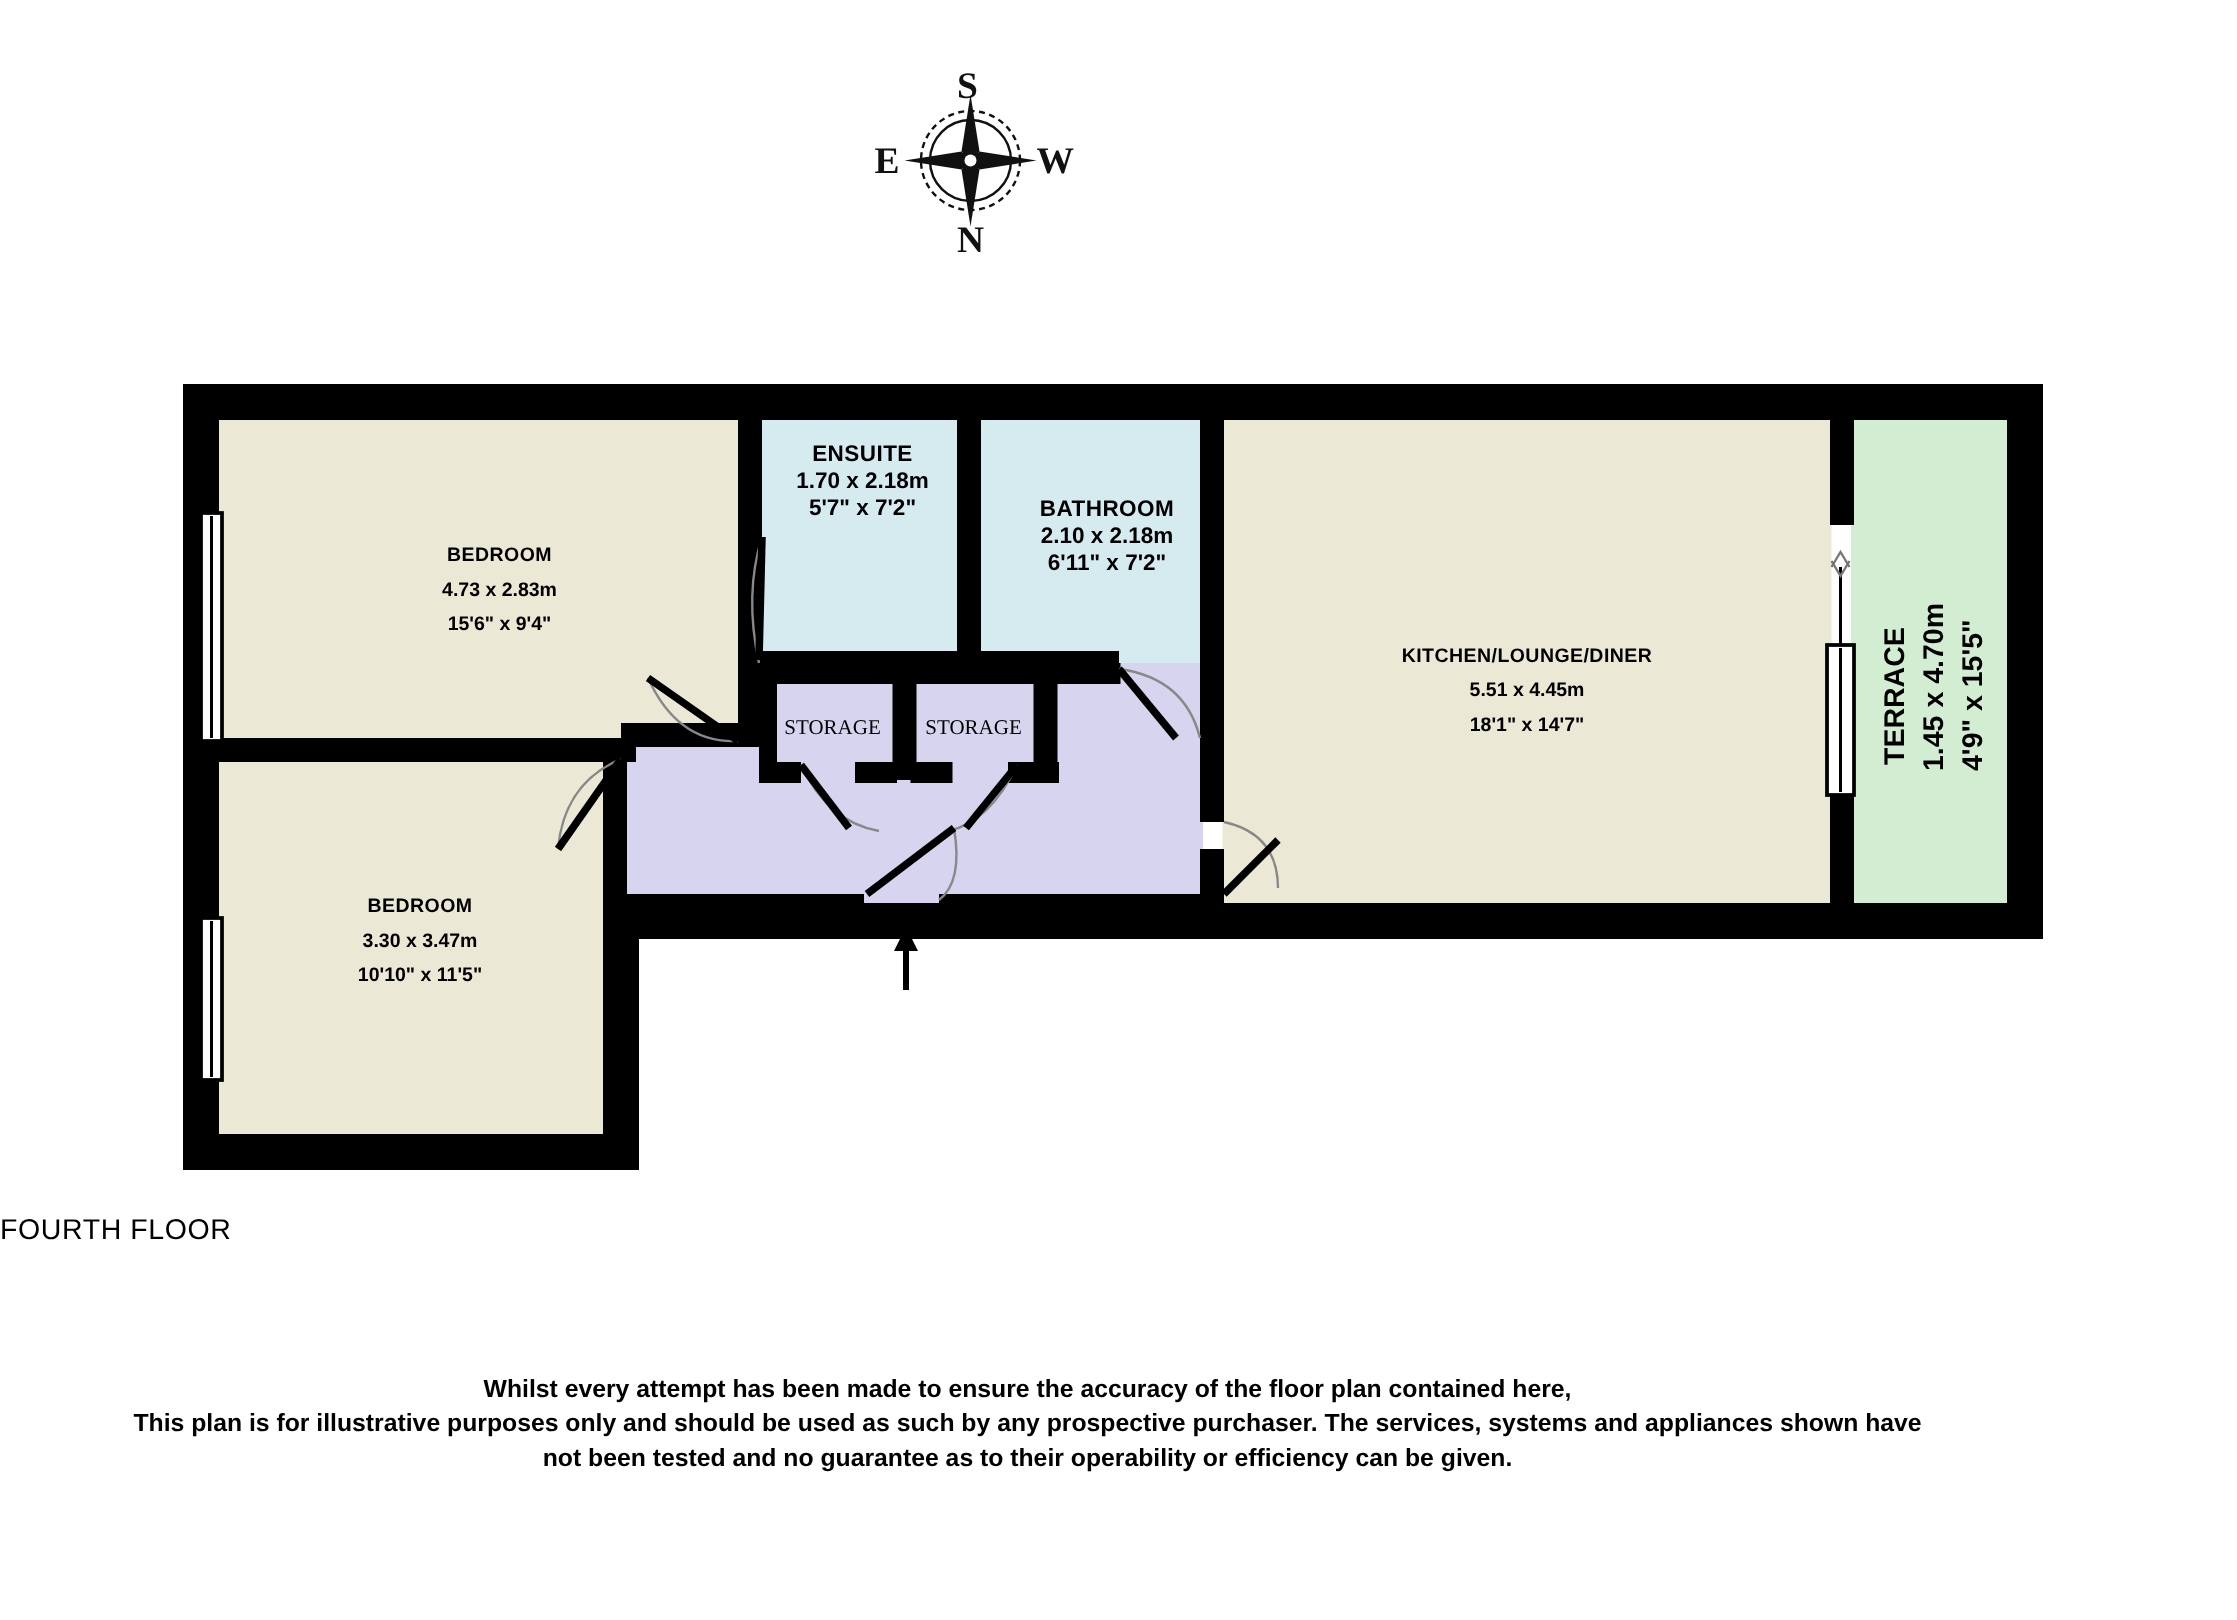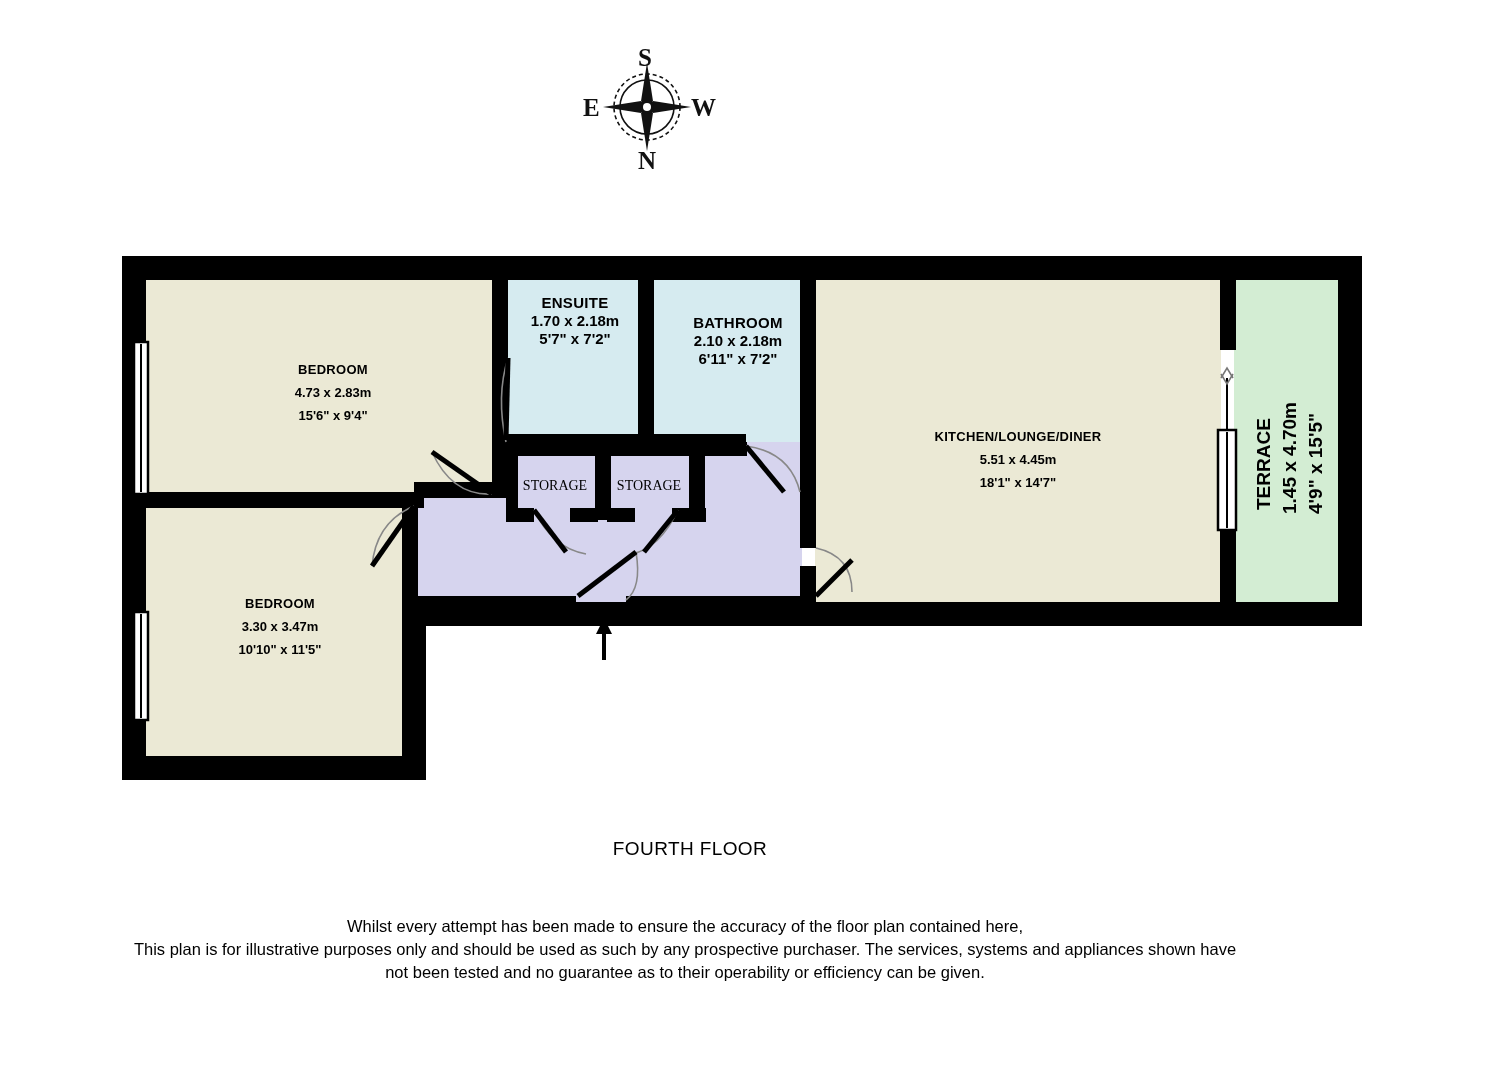--- a/index.html
+++ b/index.html
@@ -45,43 +45,42 @@
     left: 0;
     top: 0;
     width: 1491px;
     height: 1080px;
   }
   .floor-label {
     position: absolute;
     left: 0;
     top: 810px;
     width: 1380px;
-    text-align: center;
+    text-align: left;
     font-size: 19px;
     letter-spacing: 0.4px;
-    margin-top: 28px;
   }
   .total-area {
     position: absolute;
     left: 0;
     top: 886px;
     width: 1385px;
     text-align: center;
     font-size: 18px;
   }
   .disclaimer {
     position: absolute;
     left: 0;
     top: 915px;
     width: 1370px;
     text-align: center;
     font-size: 16.5px;
     line-height: 23px;
   }
-  .disclaimer div { white-space: nowrap; }
+  .disclaimer div { white-space: nowrap; font-weight: bold; }
 
   
   .rlabel {
     position: absolute;
     text-align: center;
     font-size: 13px;
     line-height: 23px;
     white-space: nowrap;
   }
   .rlabel .rname { font-weight: 600; letter-spacing: 0.3px; }
@@ -255,21 +254,21 @@
     <div class="rdim">3.30 x 3.47m</div>
     <div class="rdim">10'10" x 11'5"</div>
   </div>
 
   <div class="rlabel small" style="left:487px; top:294px; width:176px;">
     <div class="rname">ENSUITE</div>
     <div class="rdim">1.70 x 2.18m</div>
     <div class="rdim">5'7" x 7'2"</div>
   </div>
 
-  <div class="rlabel small" style="left:638px; top:314px; width:200px;">
+  <div class="rlabel small" style="left:638px; top:331px; width:200px;">
     <div class="rname">BATHROOM</div>
     <div class="rdim">2.10 x 2.18m</div>
     <div class="rdim">6'11" x 7'2"</div>
   </div>
 
   <div class="rlabel" style="left:878px; top:425px; width:280px;">
     <div class="rname">KITCHEN/LOUNGE/DINER</div>
     <div class="rdim">5.51 x 4.45m</div>
     <div class="rdim">18'1" x 14'7"</div>
   </div>

